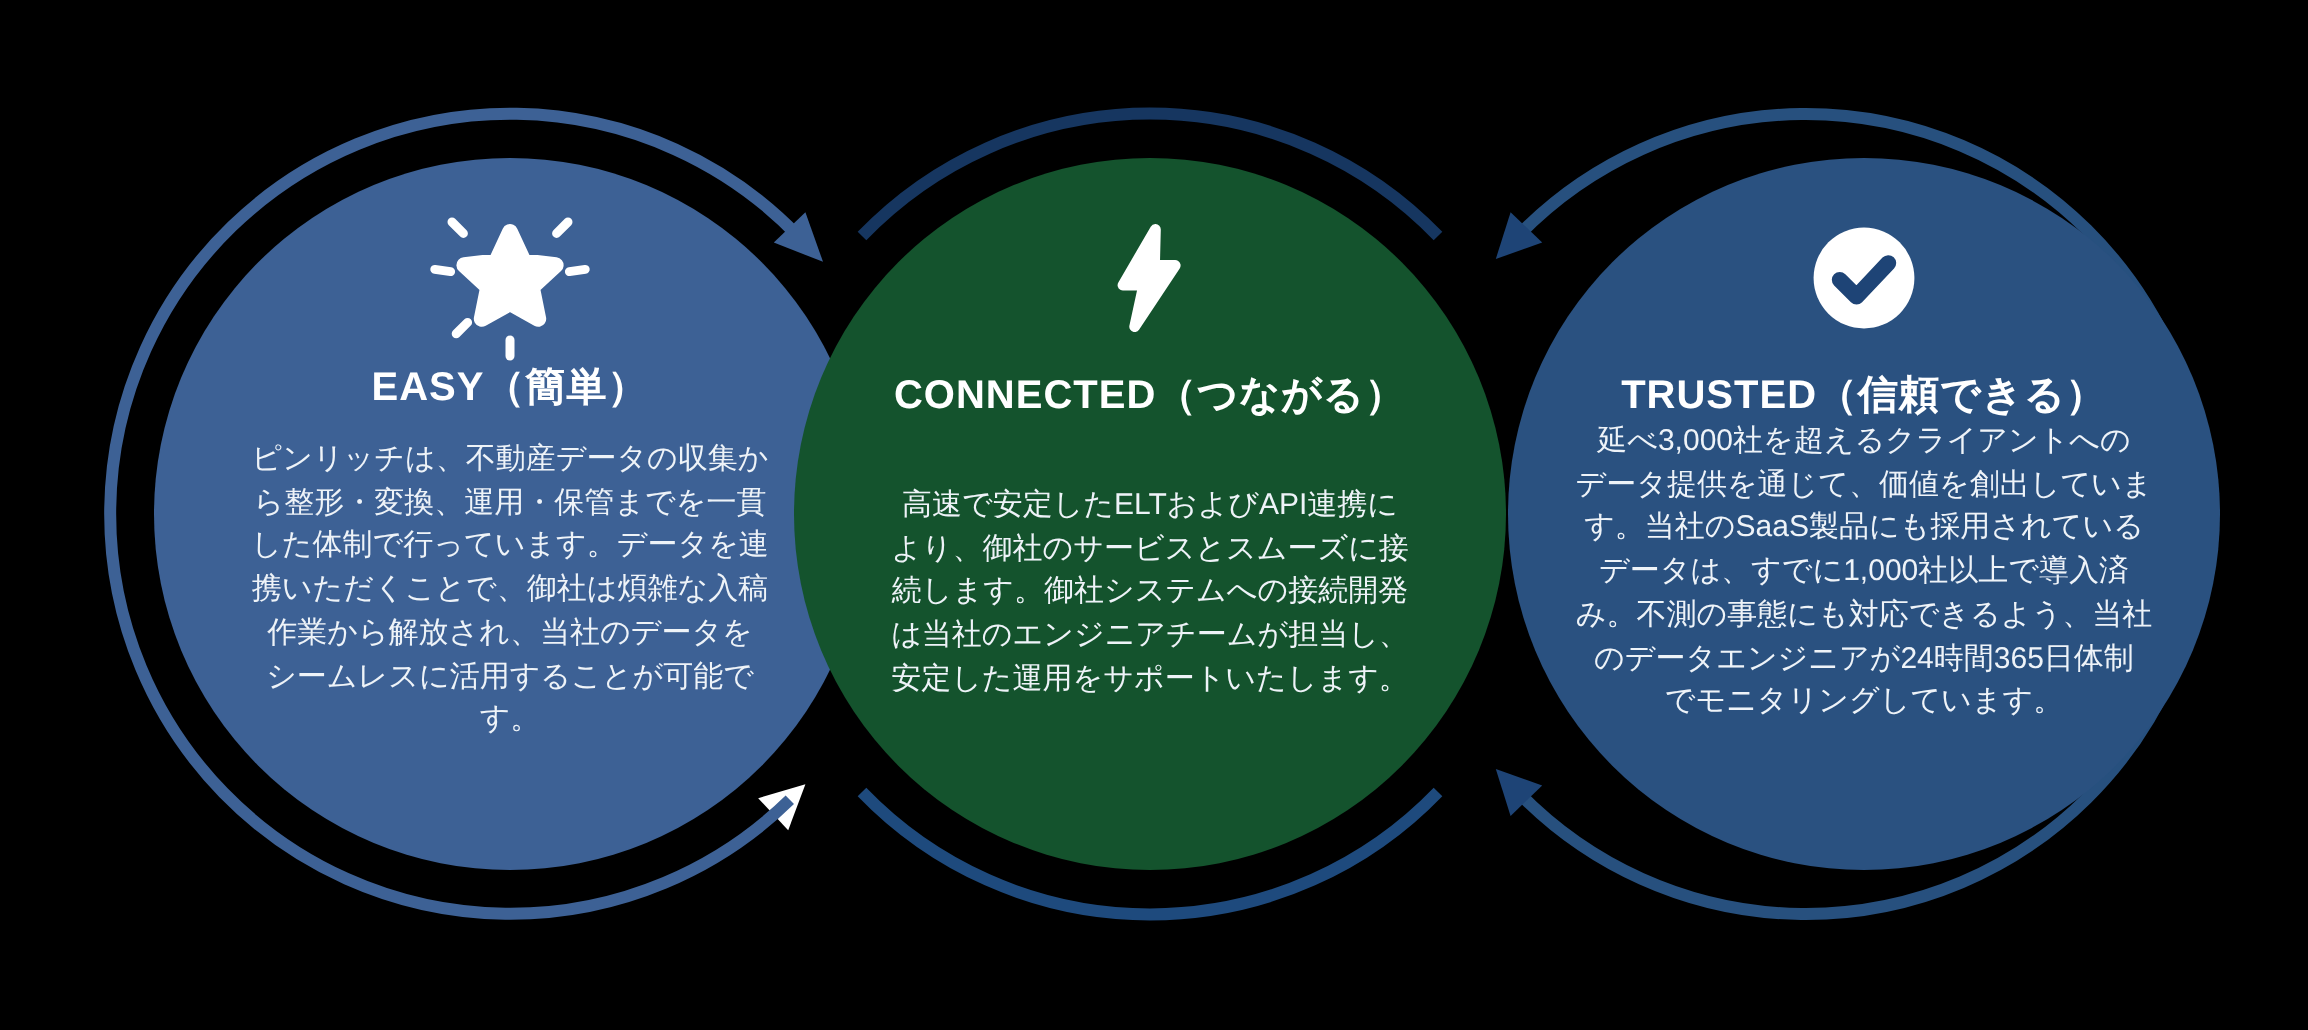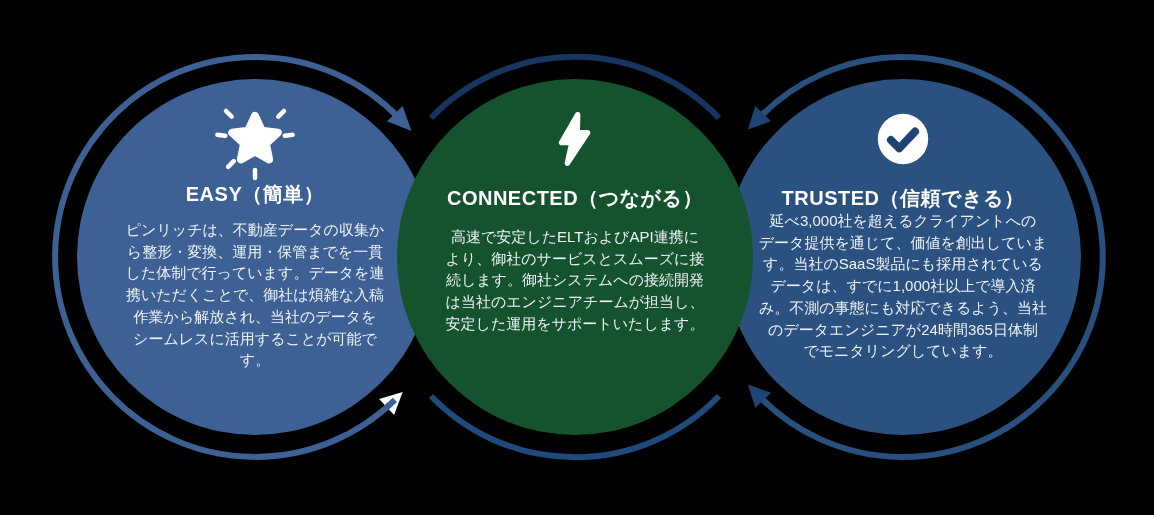--- a/index.html
+++ b/index.html
@@ -4,28 +4,28 @@
 <style>
   html,body{margin:0;padding:0;background:#000;}
   body{width:1154px;height:515px;overflow:hidden;font-family:"Liberation Sans",sans-serif;}
   .stage{position:relative;width:1154px;height:515px;}
   svg.arrow-layer{position:absolute;left:0;top:0;z-index:1;}
   .bubble{position:absolute;top:79px;width:356px;height:356px;border-radius:50%;
           display:flex;flex-direction:column;align-items:center;text-align:center;
           box-sizing:border-box;}
   #c-easy{left:77px;background:#3d6195;z-index:2;padding-top:21px;}
   #c-connected{left:397px;background:#14532d;z-index:3;padding-top:33px;}
-  #c-trusted{left:725px;background:#2a5180;z-index:2;padding-top:32px;}
+  #c-trusted{left:754px;background:#2a5180;z-index:2;padding-top:32px;}
   .card-title{font-size:20px;font-weight:700;color:#ffffff;letter-spacing:.5px;line-height:24px;}
   #c-connected .card-title{margin-top:20px;}
   #c-trusted .card-title{margin-top:19px;}
   .card-body{font-size:15px;line-height:21.7px;color:#eef3f8;font-weight:500;
              white-space:pre-line;letter-spacing:0;text-align:center;}
   #c-easy .card-body{margin-top:13px;}
-  #c-connected .card-body{margin-top:16px;}
+  #c-connected .card-body{margin-top:32px;}
   #c-trusted .card-body{}
   .icon-wrap{display:block;line-height:0;}
 </style>
 </head>
 <body>
 
 <div class="stage">
 
   <svg class="arrow-layer" width="1154" height="515" viewBox="0 0 1154 515">
 

